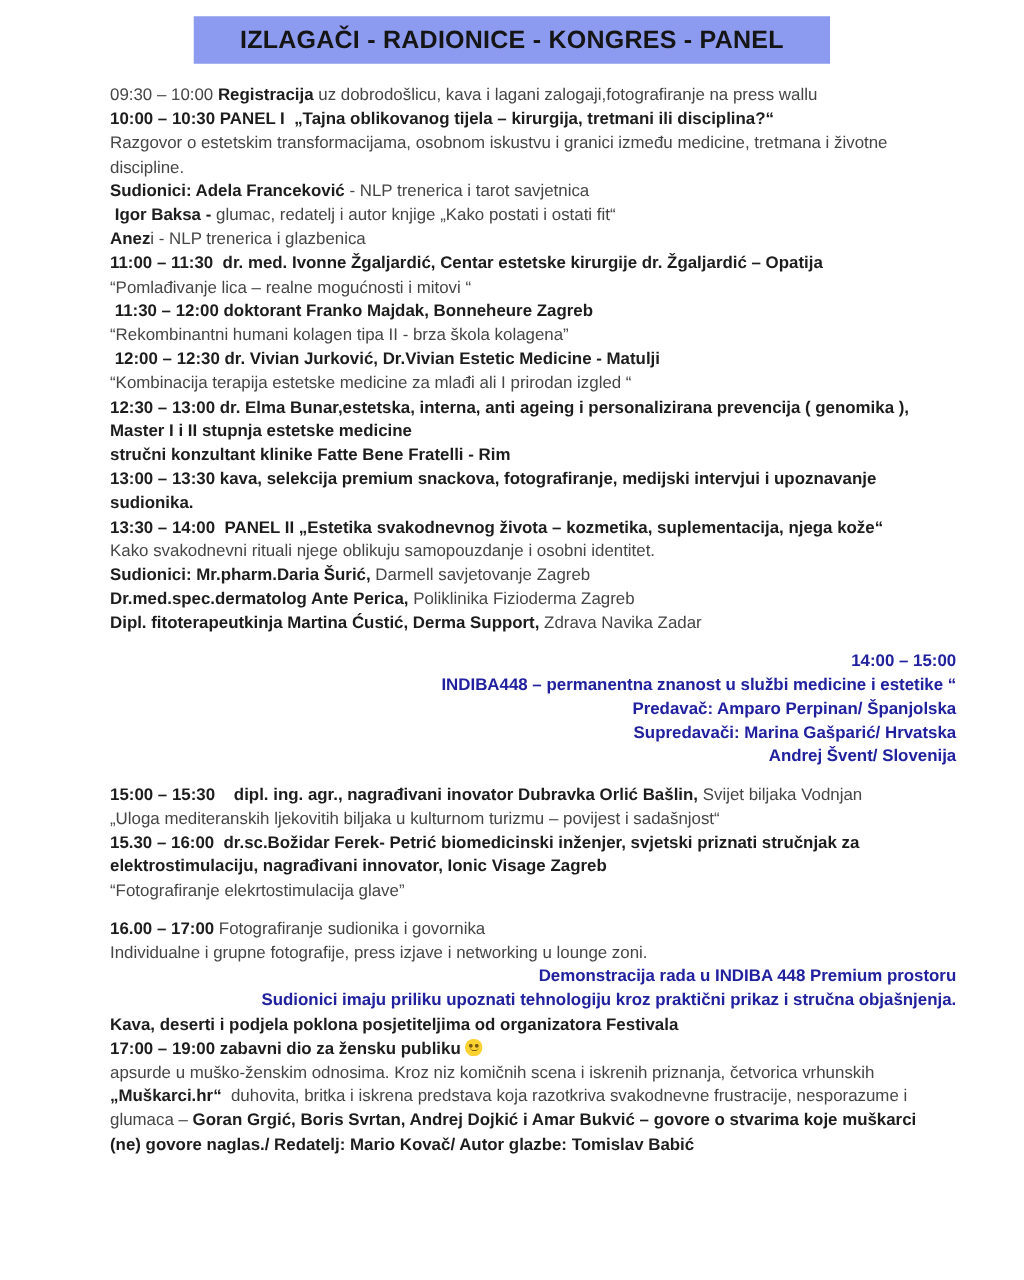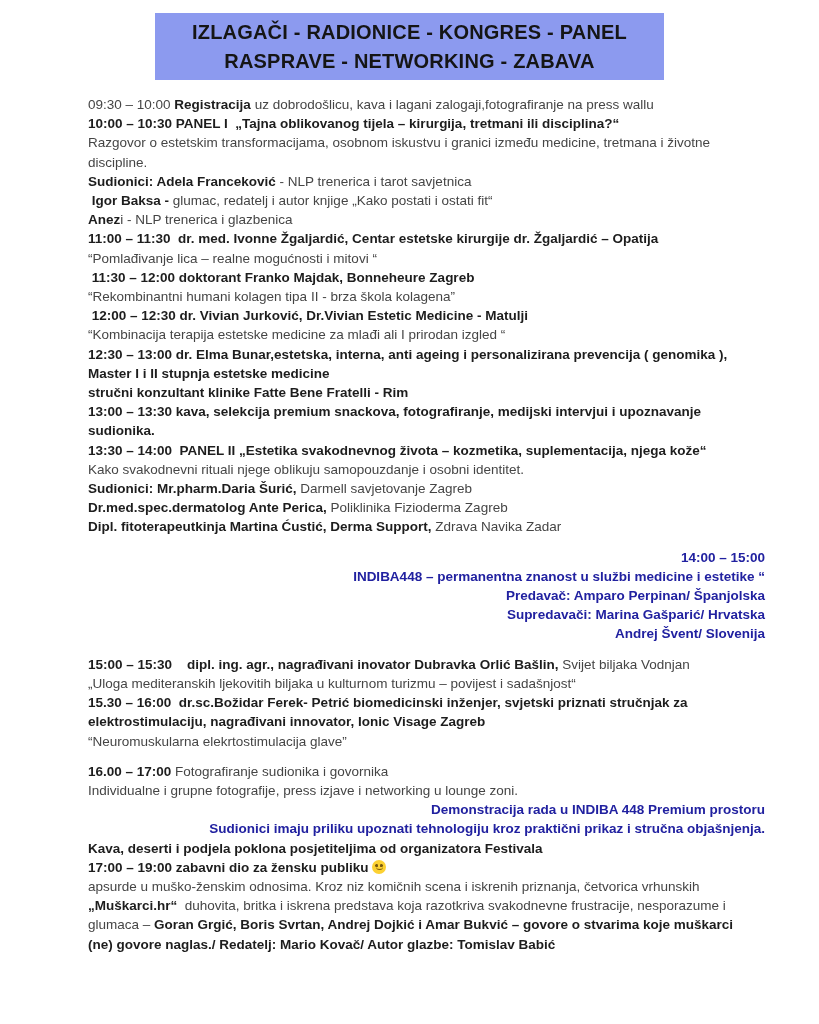--- a/index.html
+++ b/index.html
@@ -70,21 +70,20 @@
     border-radius: 0 0 7px 7px;
     box-sizing: border-box;
   }
 </style>
 </head>
 <body>
 
 <div class="page">
   <div class="banner">
     <div>IZLAGAČI - RADIONICE - KONGRES - PANEL</div>
-    <div>RASPRAVE - NETWORKING - ZABAVA</div>
   </div>
   <div class="schedule" id="schedule">
       <div class="line"><span>09:30 – 10:00 </span><span class="b">Registracija</span><span> uz dobrodošlicu, kava i lagani zalogaji,fotografiranje na press wallu</span></div>
       <div class="line"><span class="b">10:00 – 10:30 PANEL I  „Tajna oblikovanog tijela – kirurgija, tretmani ili disciplina?“</span></div>
       <div class="line"><span>Razgovor o estetskim transformacijama, osobnom iskustvu i granici između medicine, tretmana i životne</span></div>
       <div class="line"><span>discipline.</span></div>
       <div class="line"><span class="b">Sudionici: Adela Franceković</span><span> - NLP trenerica i tarot savjetnica</span></div>
       <div class="line"><span class="b"> Igor Baksa - </span><span>glumac, redatelj i autor knjige „Kako postati i ostati fit“</span></div>
       <div class="line"><span class="b">Anez</span><span>i - NLP trenerica i glazbenica</span></div>
       <div class="line"><span class="b">11:00 – 11:30  dr. med. Ivonne Žgaljardić, Centar estetske kirurgije dr. Žgaljardić – Opatija</span></div>
@@ -107,21 +106,21 @@
       <div class="line center blue"><span class="b">14:00 – 15:00</span></div>
       <div class="line center blue"><span class="b">INDIBA448 – permanentna znanost u službi medicine i estetike “</span></div>
       <div class="line center blue"><span class="b">Predavač: Amparo Perpinan/ Španjolska</span></div>
       <div class="line center blue"><span class="b">Supredavači: Marina Gašparić/ Hrvatska</span></div>
       <div class="line center blue"><span class="b">Andrej Švent/ Slovenija</span></div>
       <div class="spacer"></div>
       <div class="line"><span class="b">15:00 – 15:30    dipl. ing. agr., nagrađivani inovator Dubravka Orlić Bašlin,</span><span> Svijet biljaka Vodnjan</span></div>
       <div class="line"><span>„Uloga mediteranskih ljekovitih biljaka u kulturnom turizmu – povijest i sadašnjost“</span></div>
       <div class="line"><span class="b">15.30 – 16:00  dr.sc.Božidar Ferek- Petrić biomedicinski inženjer, svjetski priznati stručnjak za</span></div>
       <div class="line"><span class="b">elektrostimulaciju, nagrađivani innovator, Ionic Visage Zagreb</span></div>
-      <div class="line"><span>“Neuromuskularna elekrtostimulacija glave”</span></div>
+      <div class="line"><span>“Fotografiranje elekrtostimulacija glave”</span></div>
       <div class="spacer"></div>
       <div class="line"><span class="b">16.00 – 17:00 </span><span>Fotografiranje sudionika i govornika</span></div>
       <div class="line"><span>Individualne i grupne fotografije, press izjave i networking u lounge zoni.</span></div>
       <div class="line center blue"><span class="b">Demonstracija rada u INDIBA 448 Premium prostoru</span></div>
       <div class="line center blue"><span class="b">Sudionici imaju priliku upoznati tehnologiju kroz praktični prikaz i stručna objašnjenja.</span></div>
       <div class="line"><span class="b">Kava, deserti i podjela poklona posjetiteljima od organizatora Festivala</span></div>
       <div class="line"><span class="b">17:00 – 19:00 zabavni dio za žensku publiku </span><span class="emoji-smile"></span></div>
       <div class="line"><span>apsurde u muško-ženskim odnosima. Kroz niz komičnih scena i iskrenih priznanja, četvorica vrhunskih</span></div>
       <div class="line"><span class="b">„Muškarci.hr“</span><span>  duhovita, britka i iskrena predstava koja razotkriva svakodnevne frustracije, nesporazume i</span></div>
       <div class="line"><span>glumaca – </span><span class="b">Goran Grgić, Boris Svrtan, Andrej Dojkić i Amar Bukvić – govore o stvarima koje muškarci</span></div>

